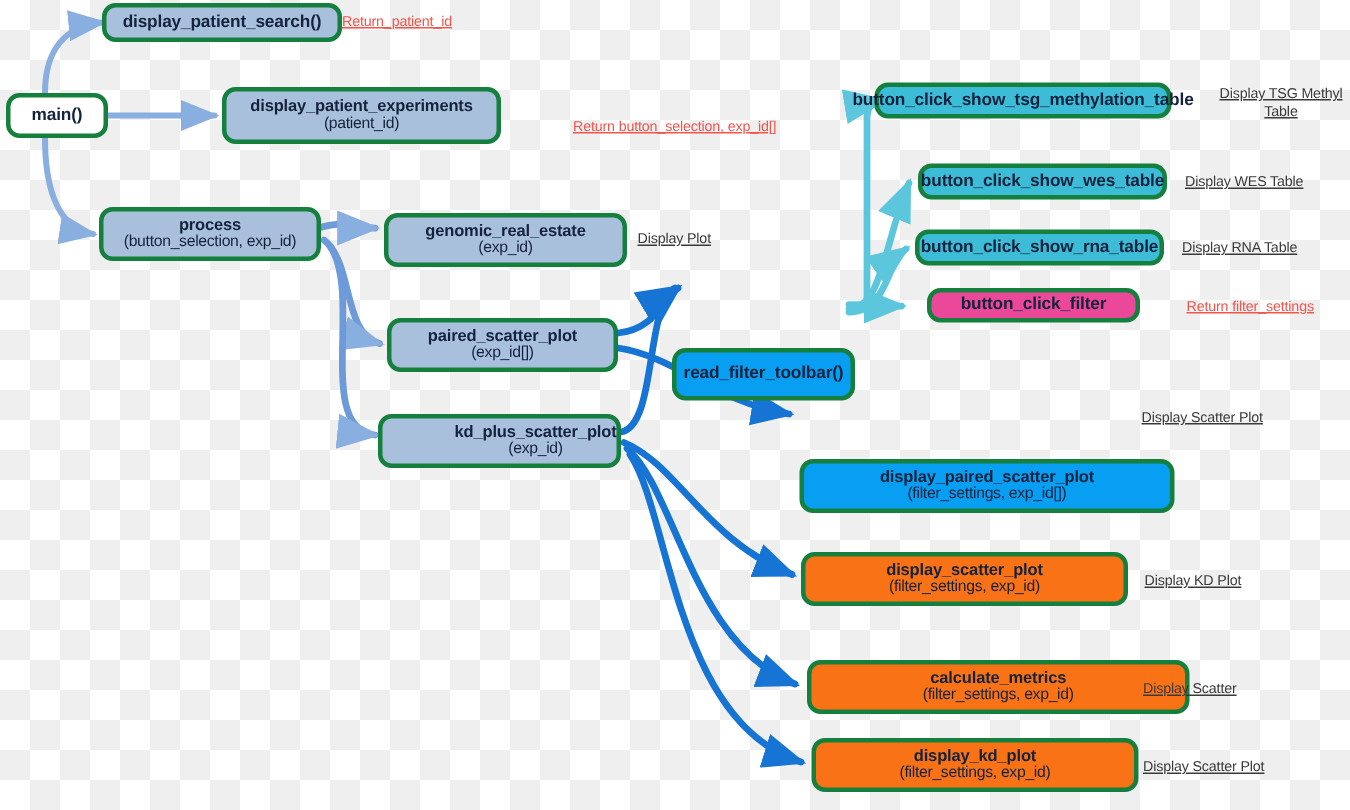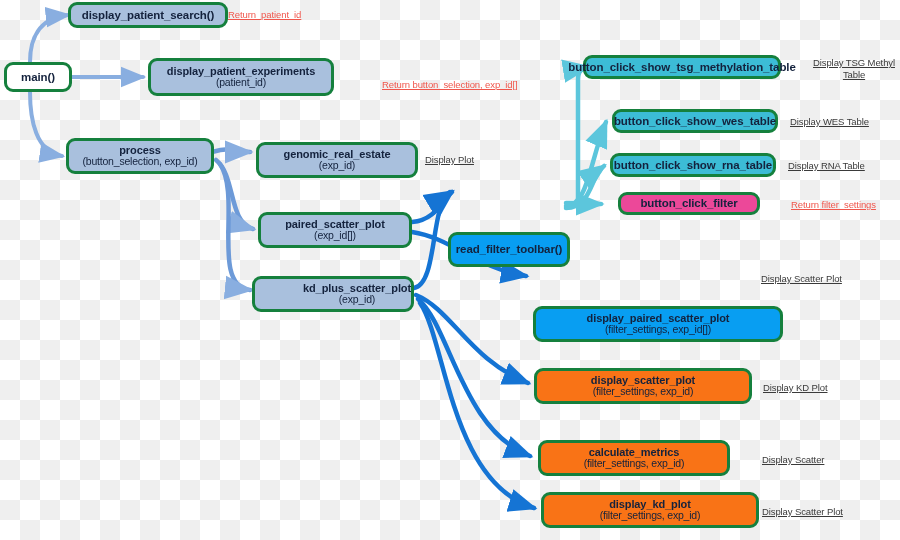--- a/index.html
+++ b/index.html
@@ -182,21 +182,21 @@
   <div class="node n-brightblue" style="left:533px;top:260px;width:250px;height:36px;">
     <span class="fn">display_paired_scatter_plot</span>
     <span class="args">(filter_settings, exp_id[])</span>
   </div>
 
   <div class="node n-midblue" style="left:534px;top:368px;width:218px;height:36px;">
     <span class="fn">display_scatter_plot</span>
     <span class="args">(filter_settings, exp_id)</span>
   </div>
 
-  <div class="node n-midblue" style="left:538px;top:440px;width:192px;height:36px;">
+  <div class="node n-midblue" style="left:538px;top:440px;width:255px;height:36px;">
     <span class="fn">calculate_metrics</span>
     <span class="args">(filter_settings, exp_id)</span>
   </div>
 
   <div class="node n-midblue" style="left:541px;top:492px;width:218px;height:36px;">
     <span class="fn">display_kd_plot</span>
     <span class="args">(filter_settings, exp_id)</span>
   </div>
 
   <div class="lbl lbl-red" style="left:228px;top:9px;">Return_patient_id</div>

